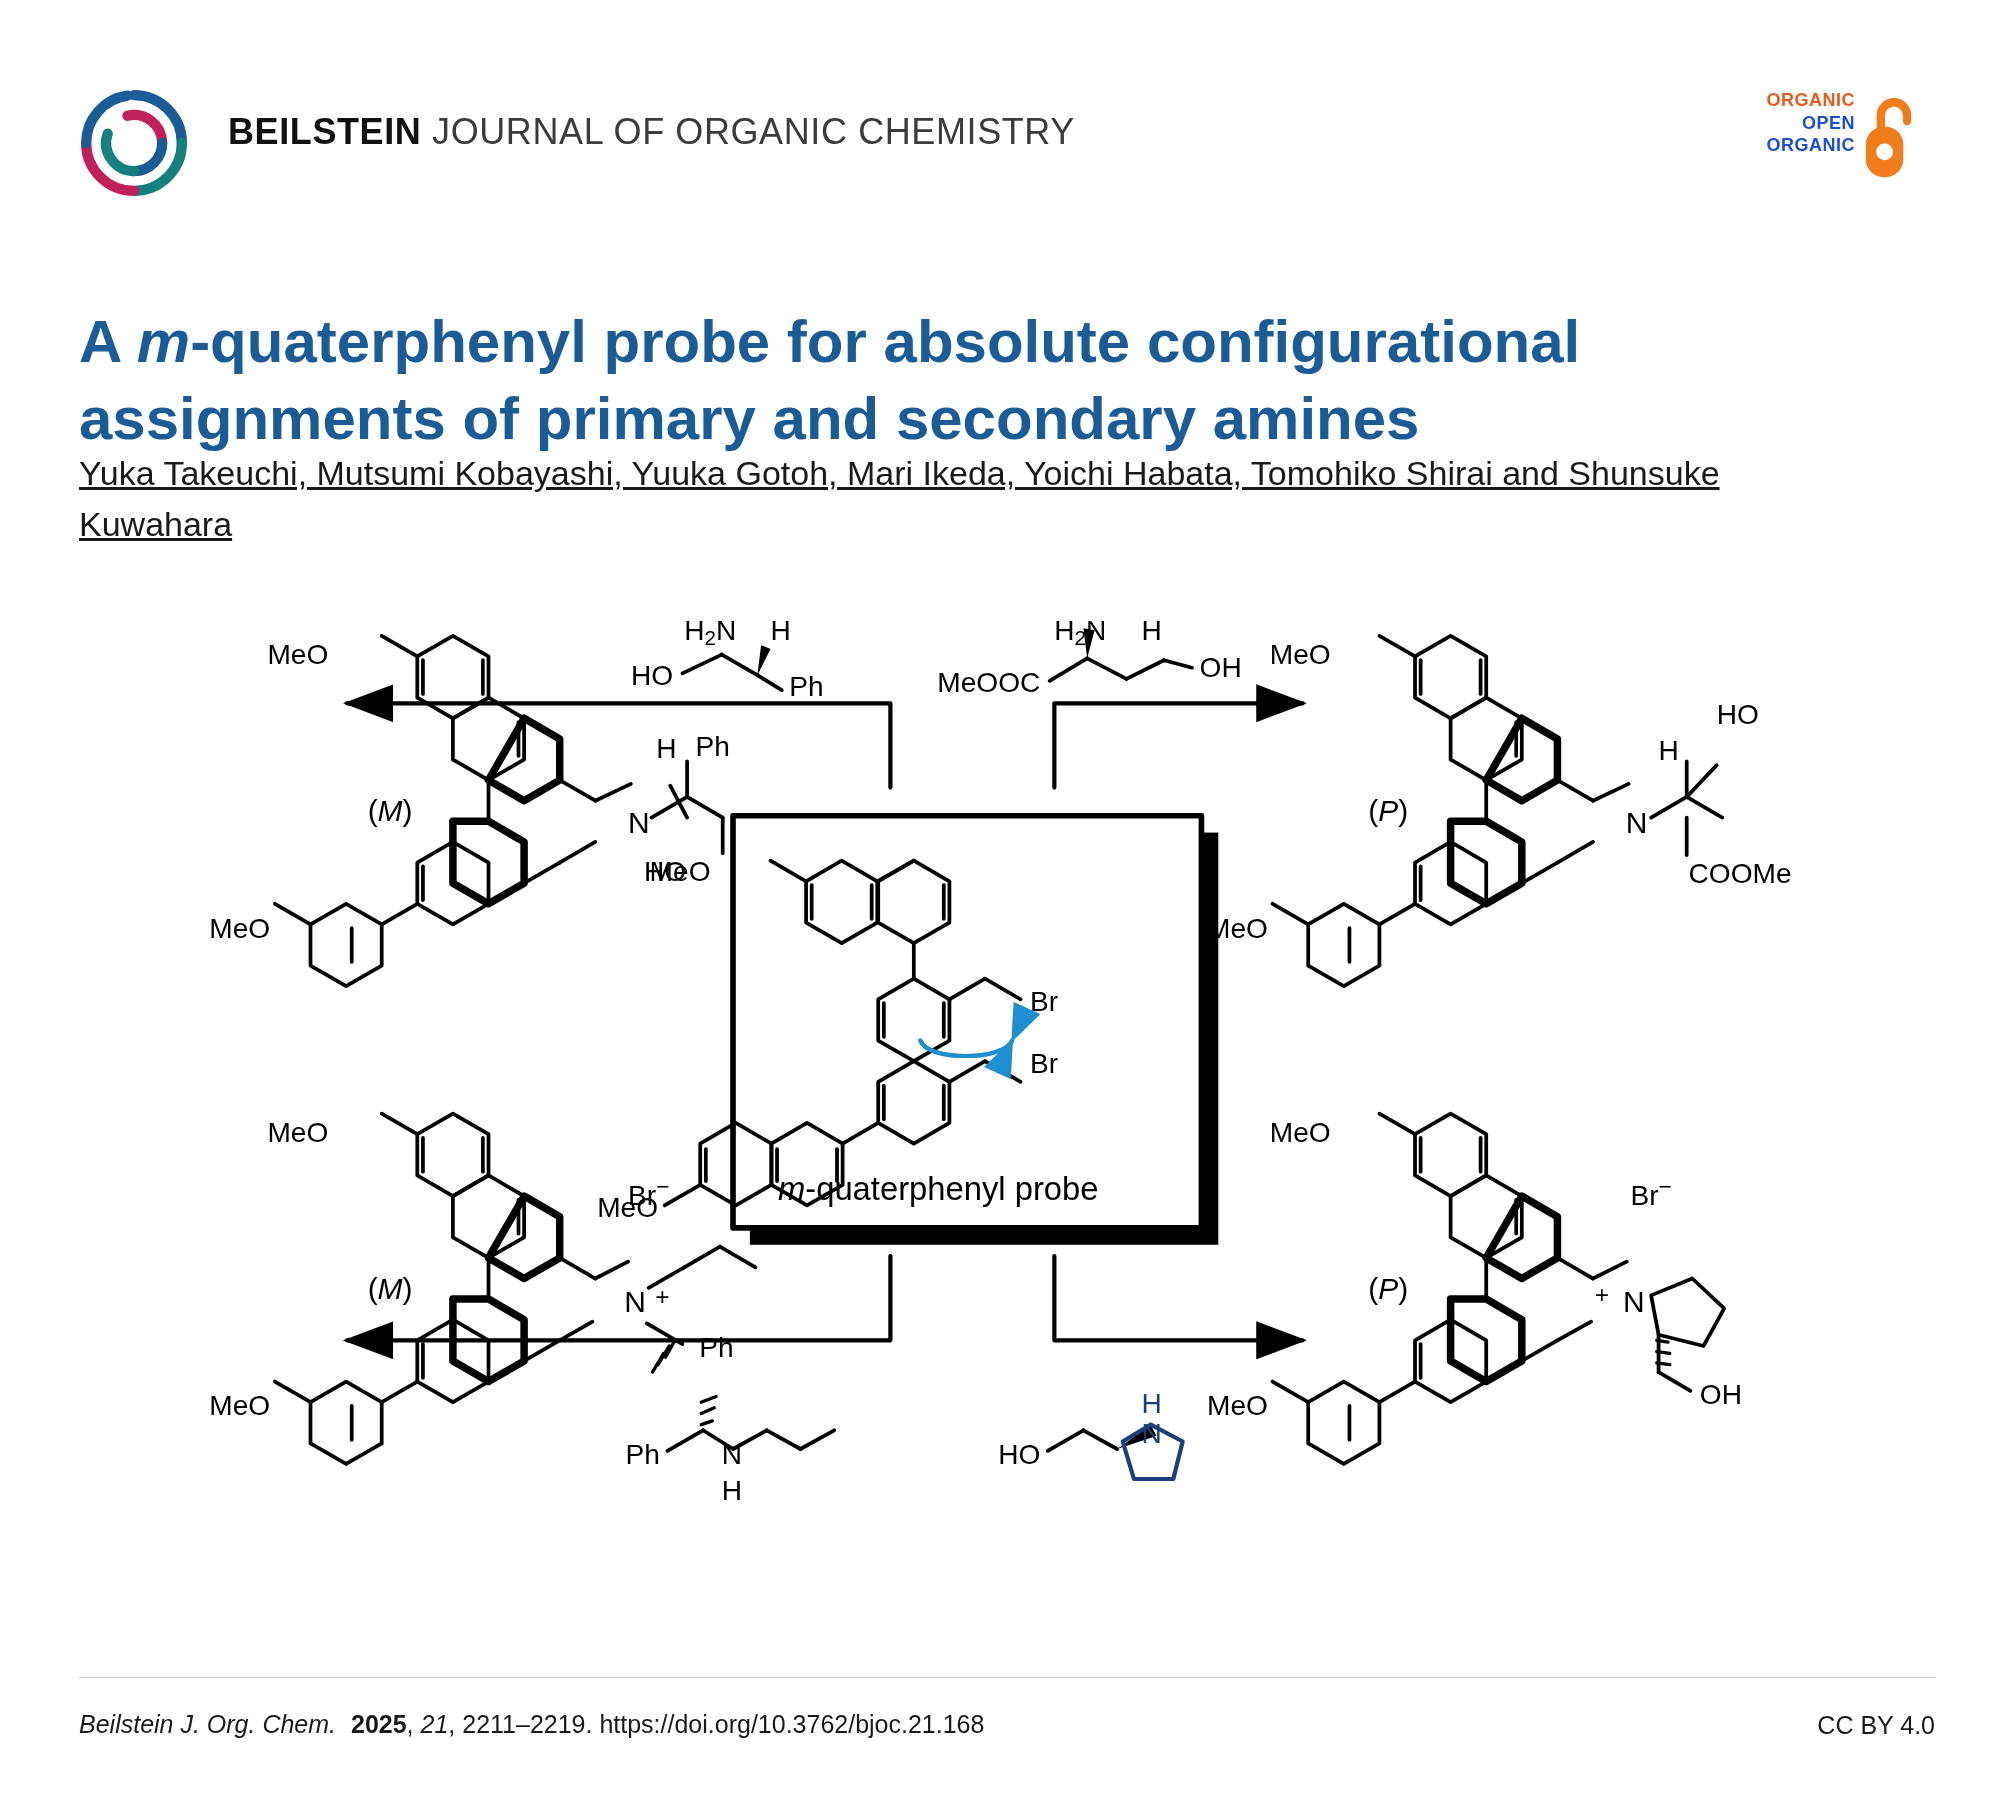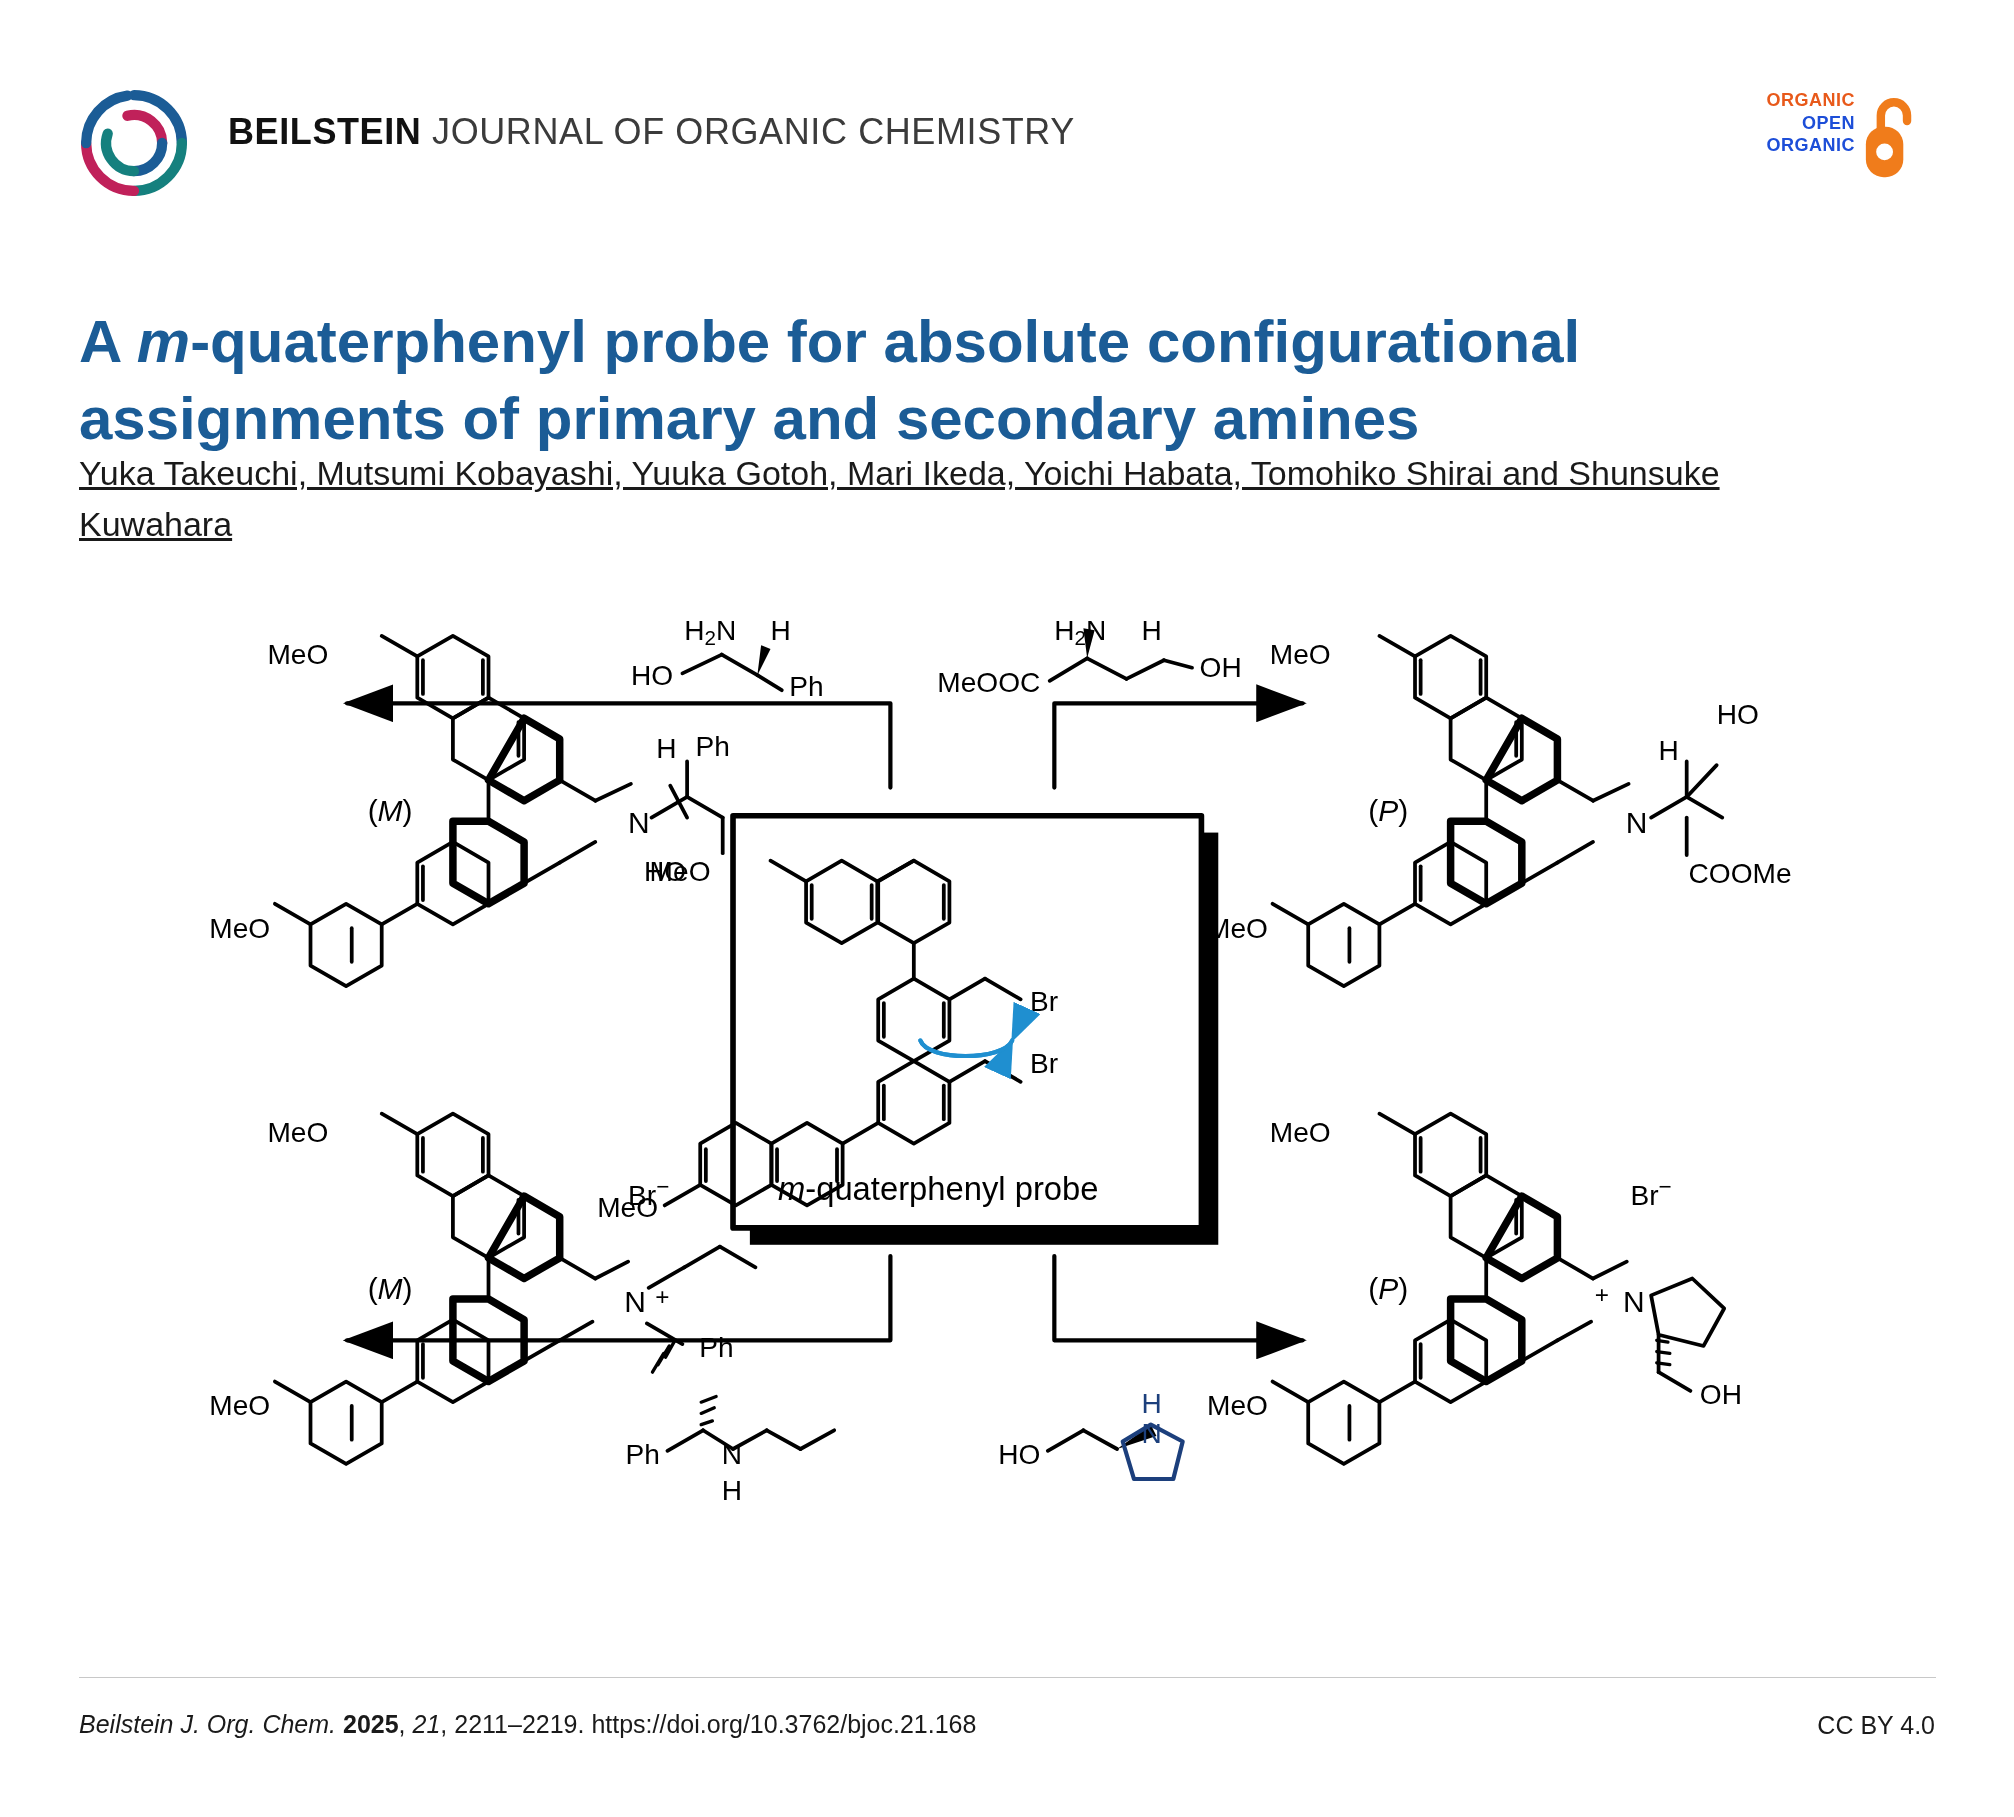--- a/index.html
+++ b/index.html
@@ -128,21 +128,21 @@
   .footer-citation {
     position: absolute;
     left: 79px;
     top: 1710px;
     font-size: 25px;
     font-style: italic;
     color: #1a1a1a;
     white-space: nowrap;
   }
   .footer-citation .nonital { font-style: normal; }
-  .footer-citation .b { font-weight: bold; font-style: normal; }
+  .footer-citation .b { font-weight: bold; font-style: normal; margin-left: 8px; }
   .footer-license {
     position: absolute;
     right: 79px;
     top: 1711px;
     font-size: 25px;
     color: #1a1a1a;
     white-space: nowrap;
   }
 </style>
 </head>

